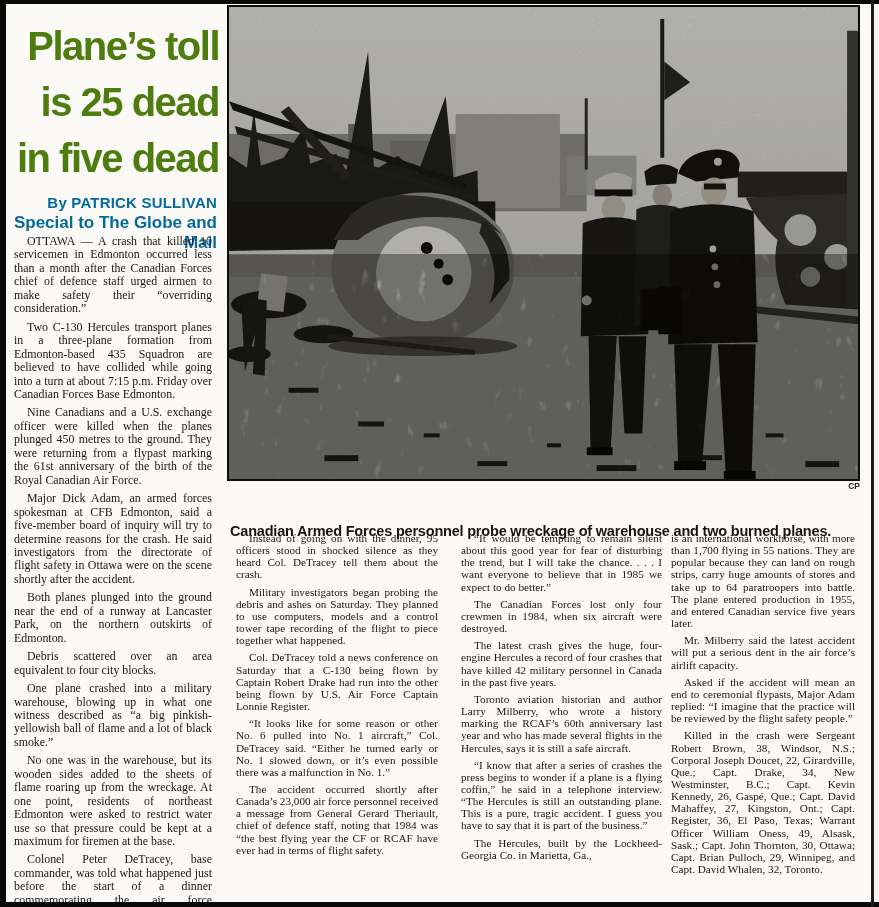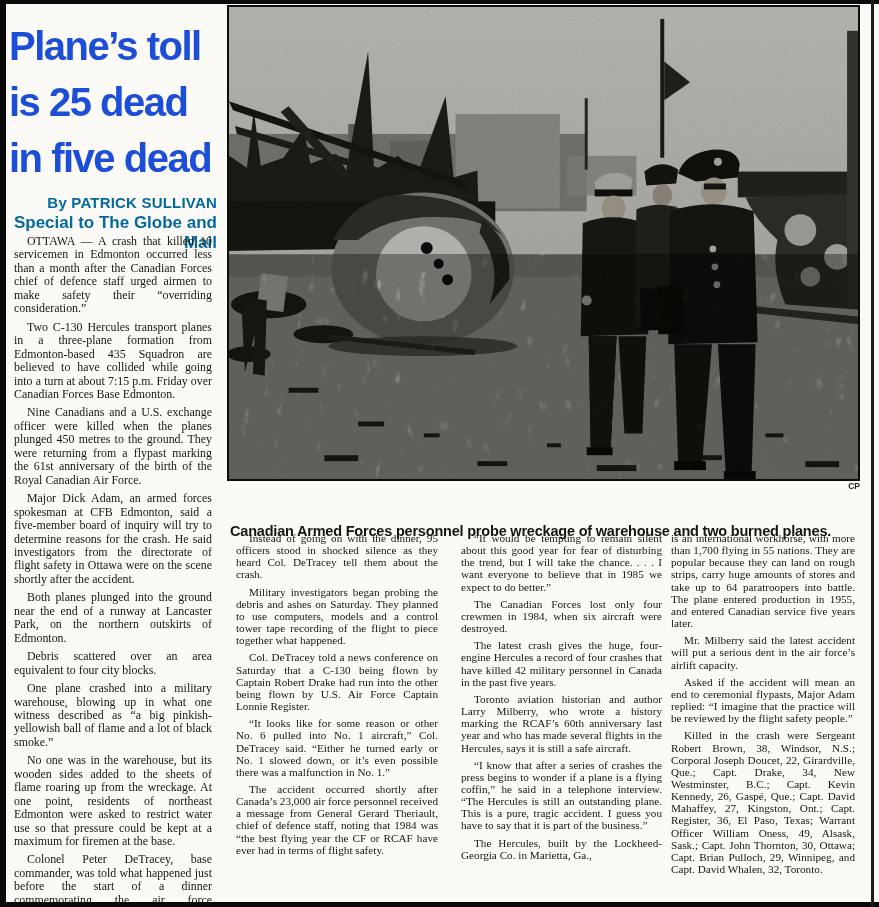--- a/index.html
+++ b/index.html
@@ -8,21 +8,21 @@
   
   .edge{position:absolute;background:#0a0a0a;}
   #edge-top{left:0;top:0;width:879px;height:4px;}
   #edge-left{left:0;top:0;width:6px;height:907px;}
   #edge-bottom{left:0;top:902px;width:879px;height:5px;}
   #edge-right{left:871px;top:0;width:3px;height:907px;background:#1c1c1a;}
 
   
   #headline{position:absolute;left:9px;top:18px;width:210px;
     font-family:"Liberation Sans", sans-serif;font-weight:bold;
-    font-size:40px;line-height:56px;letter-spacing:-1.5px;color:#1d4ed8;}
+    font-size:40px;line-height:56px;letter-spacing:-1.5px;color:#4d7c0f;text-align:right;}
   #byline{position:absolute;left:9px;top:194px;width:208px;text-align:right;
     font-family:"Liberation Sans", sans-serif;font-weight:bold;color:#0369a1;}
   #byline .author{font-size:15px;letter-spacing:.2px;}
   #byline .credit{font-size:17px;margin-top:2px;}
 
   
   .bodycol{position:absolute;text-align:justify;overflow:hidden;}
   .bodycol p{margin:5px;text-indent:13px;}
   .bodycol p.cont{text-indent:0;}
   #col1{left:9px;top:230px;width:208px;height:672px;font-size:11.9px;line-height:13.45px;}

